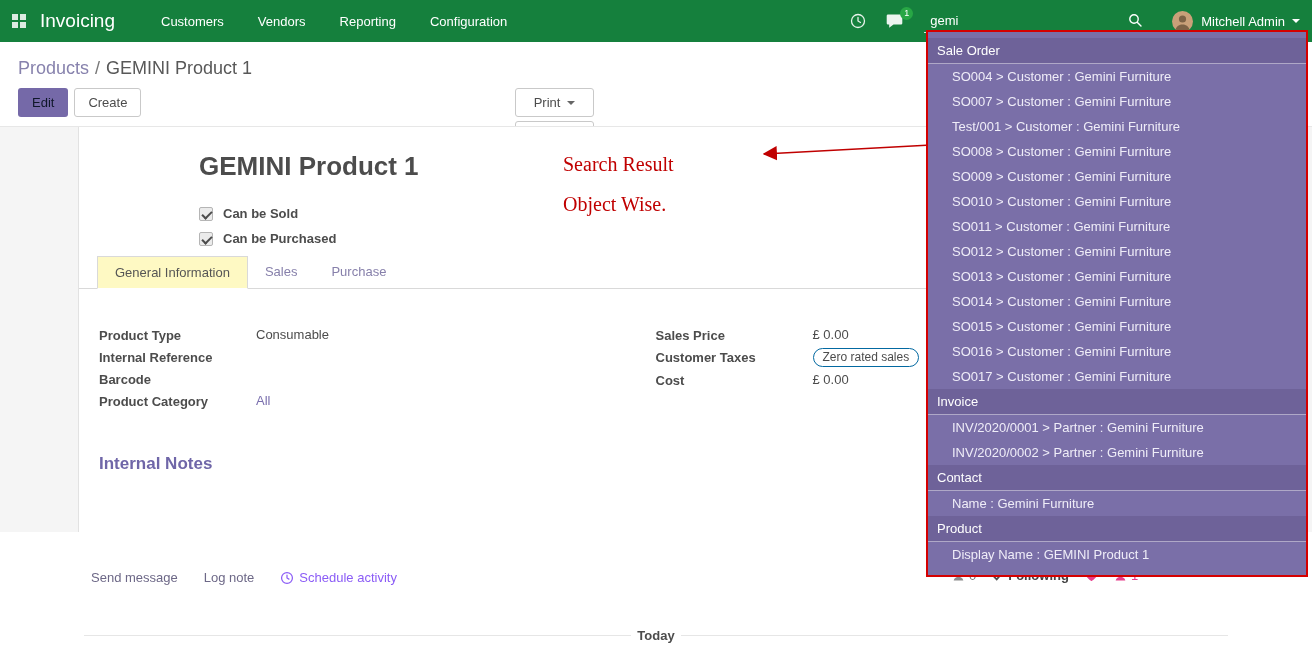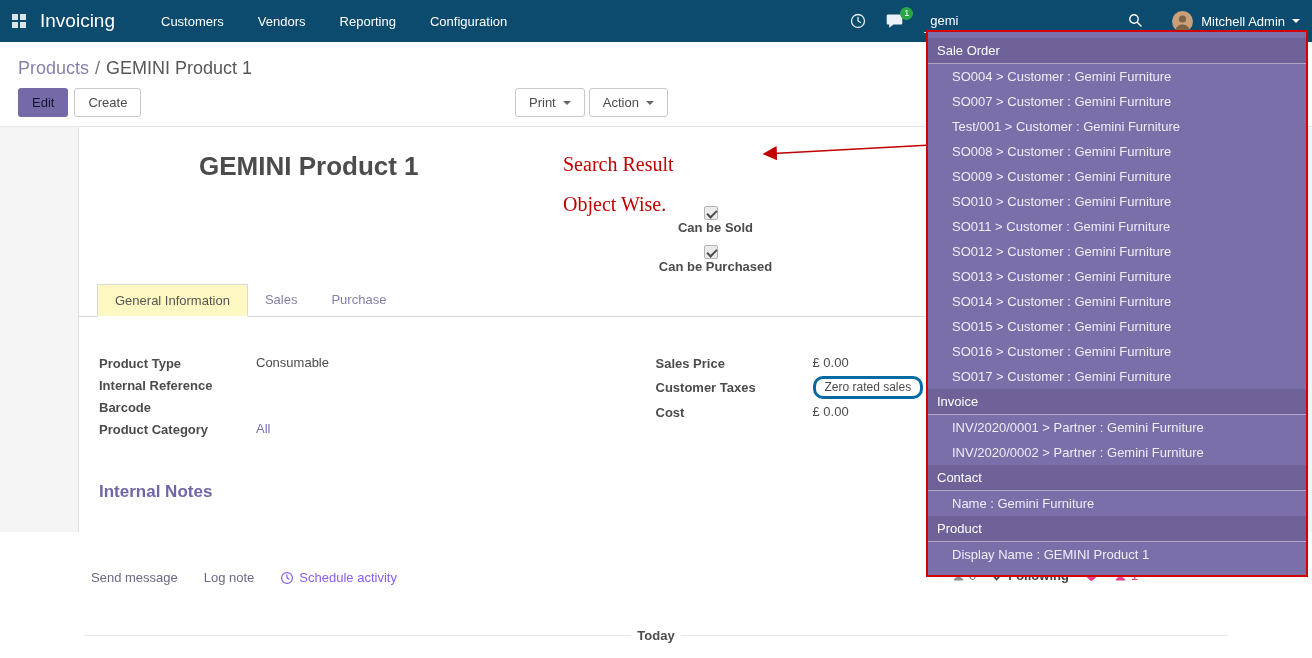--- a/index.html
+++ b/index.html
@@ -1,20 +1,20 @@
 <!DOCTYPE html>
 <html><head>
 <meta charset="utf-8">
 <style>
   * { box-sizing: border-box; }
   body { margin: 0; font-family: "Liberation Sans", sans-serif; background: #fff; }
   .screen { position: relative; width: 1312px; height: 658px; overflow: hidden; background: #fff; }
 
   
-  .navbar { position: absolute; top: 0; left: 0; width: 100%; height: 42px; background: #0c4a6e;
+  .navbar { position: absolute; top: 0; left: 0; width: 100%; height: 42px; background: #15803d;
             display: flex; align-items: center; color: #fff; padding: 0 12px; z-index: 40; }
   .apps-icon { display: grid; grid-template-columns: 6px 6px; grid-gap: 2px; margin-right: 14px; cursor: pointer; }
   .apps-icon i { width: 6px; height: 6px; background: rgba(255,255,255,.85); display: block; }
   .app-name { font-size: 19px; margin-right: 46px; cursor: pointer; }
   .nav-menu { display: flex; gap: 34px; font-size: 13px; }
   .nav-menu span { cursor: pointer; }
   .nav-right { margin-left: auto; display: flex; align-items: center; }
   .icon-btn { position: relative; margin-right: 20px; cursor: pointer; display: flex; align-items: center; }
   .badge { position: absolute; top: -6px; right: -9px; background: #28a745; color: #fff; font-size: 9px;
            min-width: 13px; height: 13px; border-radius: 7px; line-height: 13px; text-align: center; padding: 0 2px; }
@@ -26,52 +26,52 @@
   .user-name { font-size: 13px; margin-right: 7px; cursor: pointer; }
   .caret { width: 0; height: 0; border-left: 4px solid transparent; border-right: 4px solid transparent; border-top: 4px solid #fff; }
 
   
   .control-panel { position: absolute; top: 42px; left: 0; width: 100%; height: 84px; background: #fff; }
   .breadcrumb { position: absolute; left: 18px; top: 16px; font-size: 18px; }
   .breadcrumb .parent { color: #8782ad; cursor: pointer; text-align: center; }
   .breadcrumb .sep { color: #777; margin: 0 6px; }
   .breadcrumb .current { color: #585858; }
   .btn-row { position: absolute; left: 18px; top: 46px; display: flex; gap: 6px; }
-  .center-btns { position: absolute; left: 515px; top: 46px; display: flex; gap: 4px; }
+  .center-btns { position: absolute; left: 515px; top: 46px; display: flex; gap: 4px; flex-direction: column; }
   .btn { font-size: 13px; padding: 6px 13px; border-radius: 3px; cursor: pointer; border: 1px solid transparent; line-height: 15px; background: #fff; font-family: inherit; }
   .btn-primary { background: #7569A8; color: #0f172a; }
   .btn-default { border-color: #c9c9c9; color: #4c4c4c; }
   .btn-caret { display: inline-block; margin-left: 7px; vertical-align: 2px; width: 0; height: 0;
                border-left: 4px solid transparent; border-right: 4px solid transparent; border-top: 4px solid #666; }
 
   
   .o_content { position: absolute; top: 126px; left: 0; width: 100%; height: 406px; background: #f5f5f5; border-top: 1px solid #e7e7e7; }
   .sheet { position: absolute; left: 78px; top: 0; width: 1155px; height: 406px; background: #fff;
            border: 1px solid #e2e2e2; border-top: none; }
   .product-title { margin: 24px 0 0 120px; font-size: 26px; font-weight: bold; color: #4c4c4c; }
   .chk-group { margin: 24px 0 0 120px; }
-  .chk-row { display: flex; align-items: center; margin-bottom: 10px; flex-direction: column; }
+  .chk-row { display: flex; align-items: center; margin-bottom: 10px; }
   .chk { width: 14px; height: 14px; background: #ebebeb; border: 1px solid #b5b5b5; border-radius: 2px;
          position: relative; margin-right: 10px; cursor: pointer; }
   .chk.checked::after { content: ""; position: absolute; left: 4px; top: 1px; width: 4px; height: 8px;
          border-right: 2px solid #4c4c4c; border-bottom: 2px solid #4c4c4c; transform: rotate(45deg); }
   .chk-label { font-size: 13px; font-weight: bold; color: #4c4c4c; }
 
   .tabs { display: flex; margin-top: 9px; padding-left: 18px; border-bottom: 1px solid #d9d9d9; }
   .tab { font-size: 13px; padding: 8px 17px; cursor: pointer; color: #8780ab; }
   .tab.active { background: #fef9c3; border: 1px solid #d9d9d9; border-bottom: 1px solid #fff; margin-bottom: -1px; color: #555; }
 
   .fields { display: flex; margin-top: 37px; }
   .fcol { width: 50%; padding-left: 20px; }
   .fcol.right { padding-left: 0; padding-right: 40px; }
   .frow { display: flex; margin-bottom: 4px; align-items: center; min-height: 18px; }
   .flabel { width: 157px; font-size: 13px; font-weight: bold; color: #4c4c4c; flex-shrink: 0; }
   .fvalue { font-size: 13px; color: #4c4c4c; min-height: 17px; }
   .fvalue.link { color: #7a6fae; cursor: pointer; }
-  .pill { display: inline-block; border: 3px solid #0369a1; border-radius: 10px; padding: 0 9px;
+  .pill { display: inline-block; border: 1px solid #0369a1; border-radius: 10px; padding: 0 9px;
           font-size: 12px; line-height: 17px; color: #4c4c4c; background: #fff; }
   .notes-heading { margin: 40px 0 0 20px; font-size: 17px; font-weight: bold; color: #6F66A8; }
 
   
   .chatter { position: absolute; top: 532px; left: 0; width: 100%; height: 126px; background: #fff; }
   .chatter-links { position: absolute; left: 91px; top: 38px; display: flex; gap: 26px; font-size: 13px; color: #6d6887; }
   .chatter-links span { cursor: pointer; display: flex; align-items: center; gap: 5px; }
   .followers { position: absolute; left: 952px; top: 36px; display: flex; align-items: center; gap: 16px; font-size: 13px; color: #777; }
   .followers .grp { display: flex; align-items: center; gap: 4px; }
   .following-btn { color: #444; font-weight: bold; cursor: pointer; }

